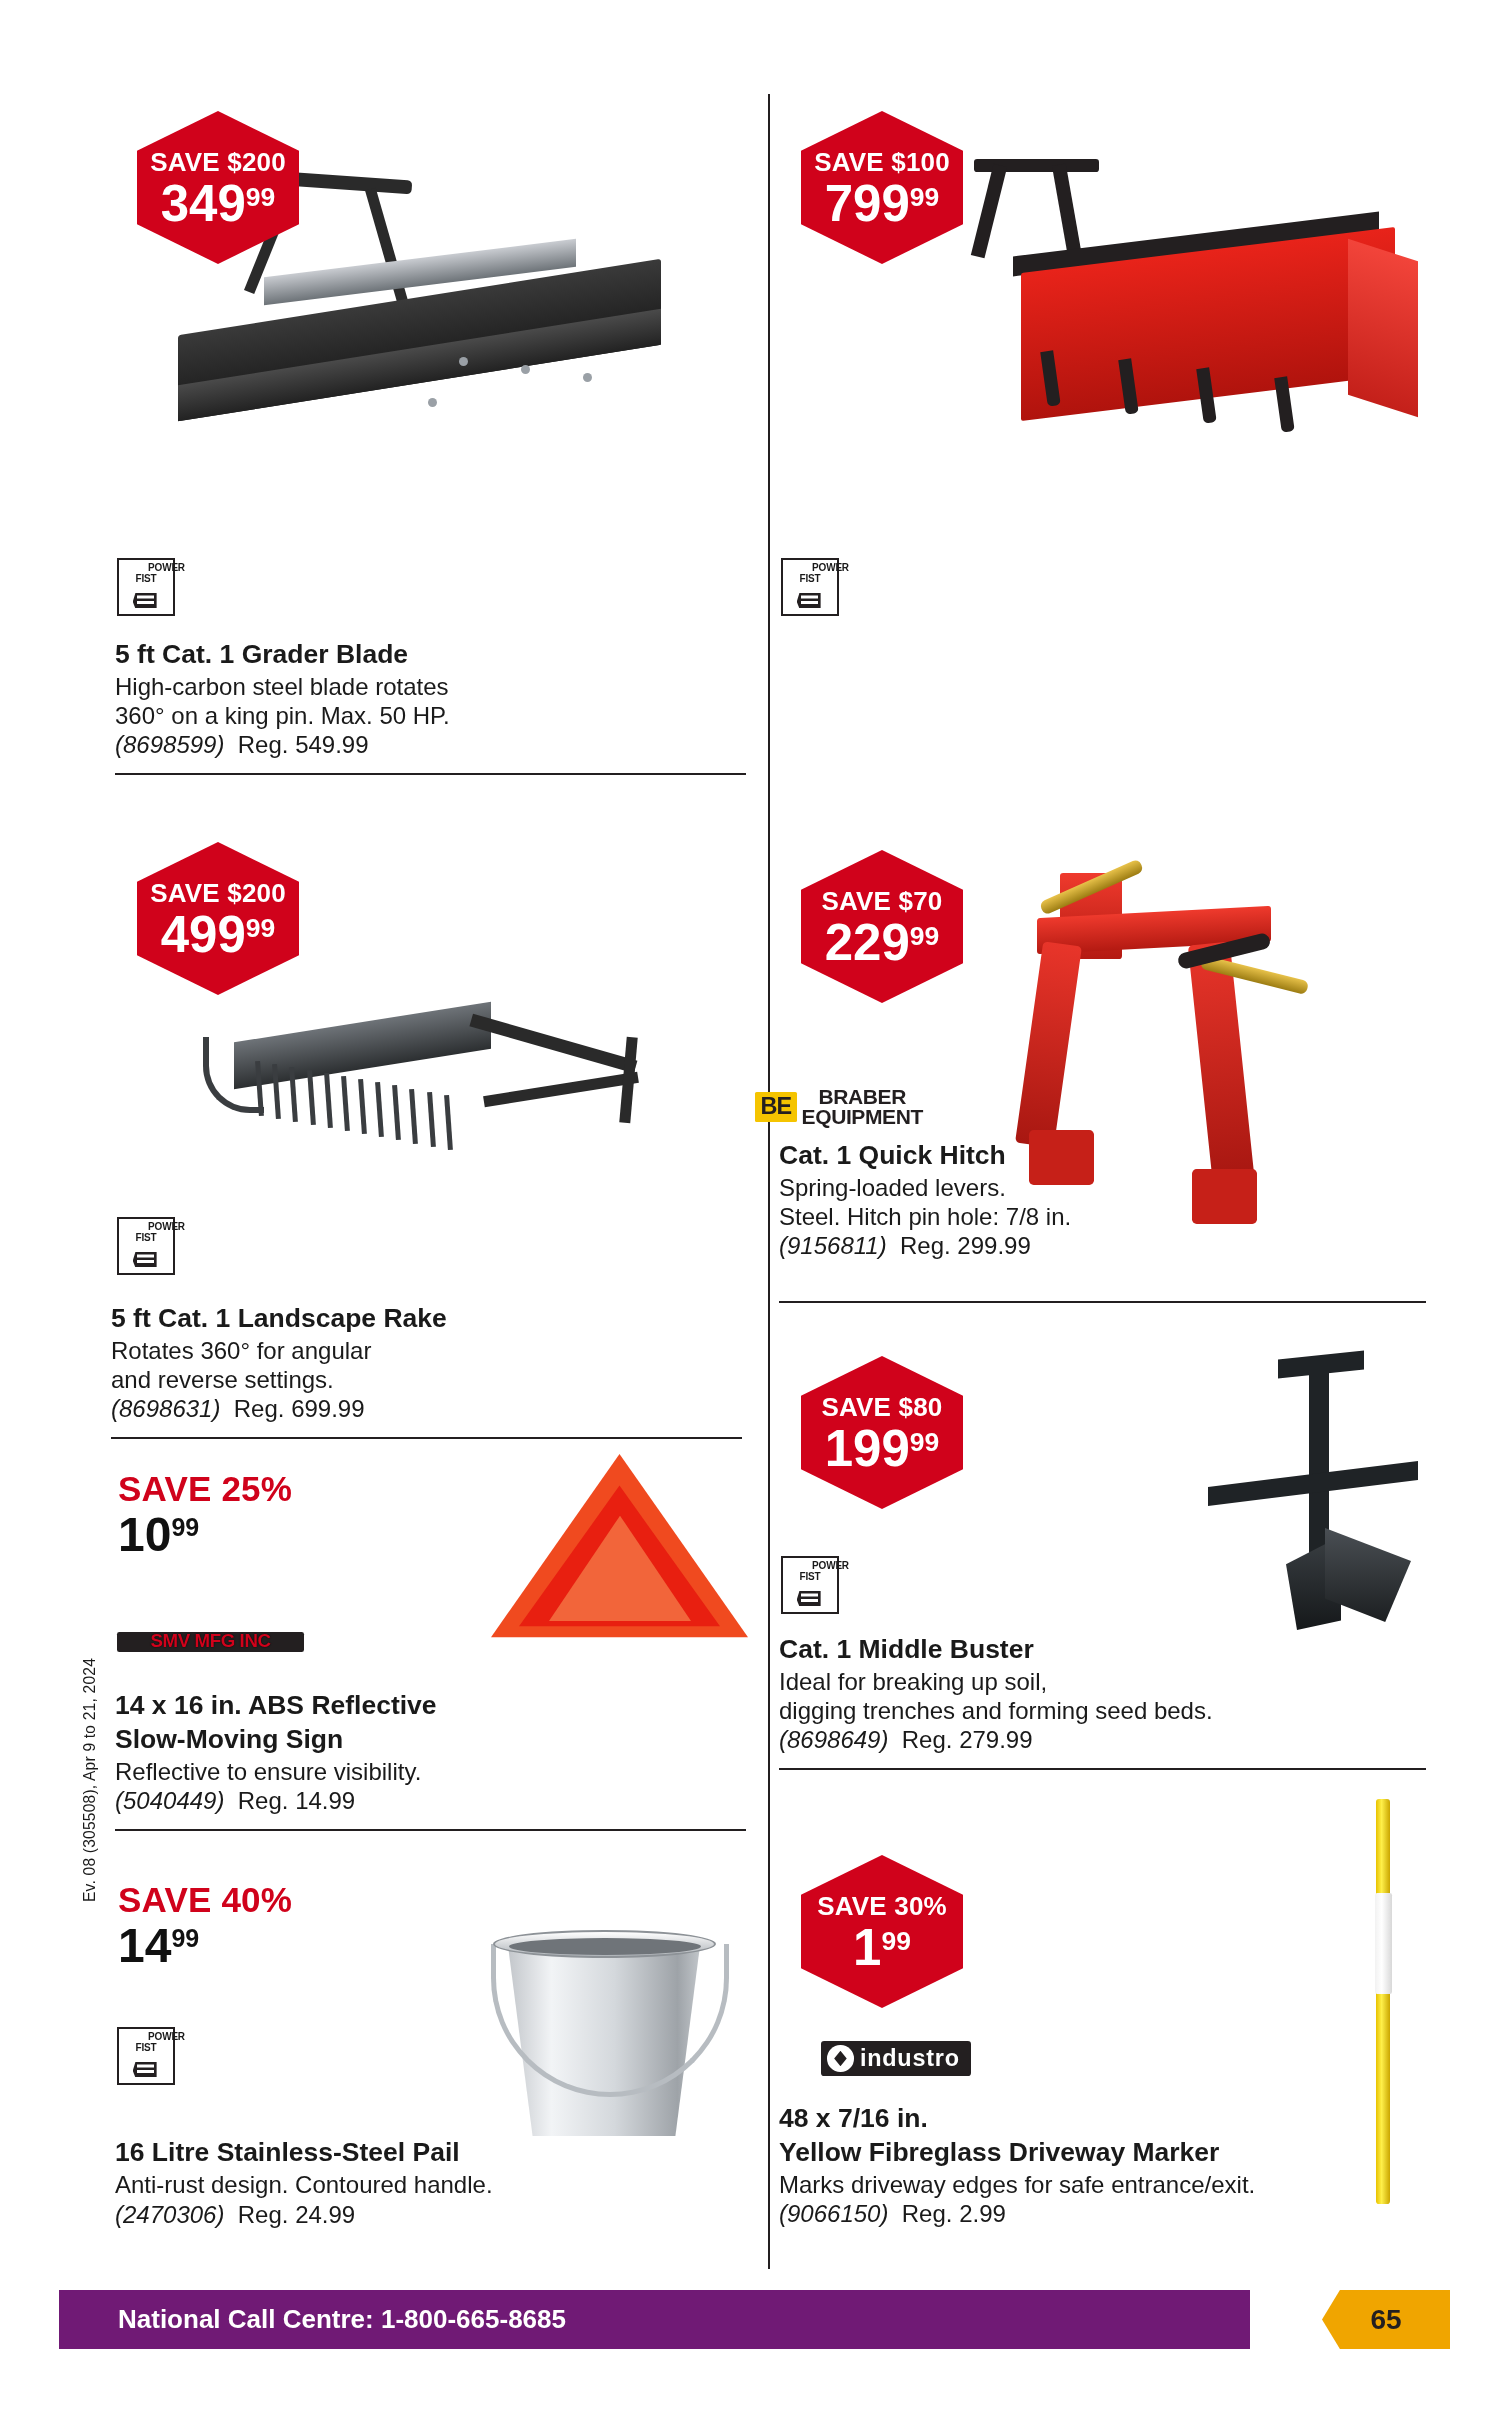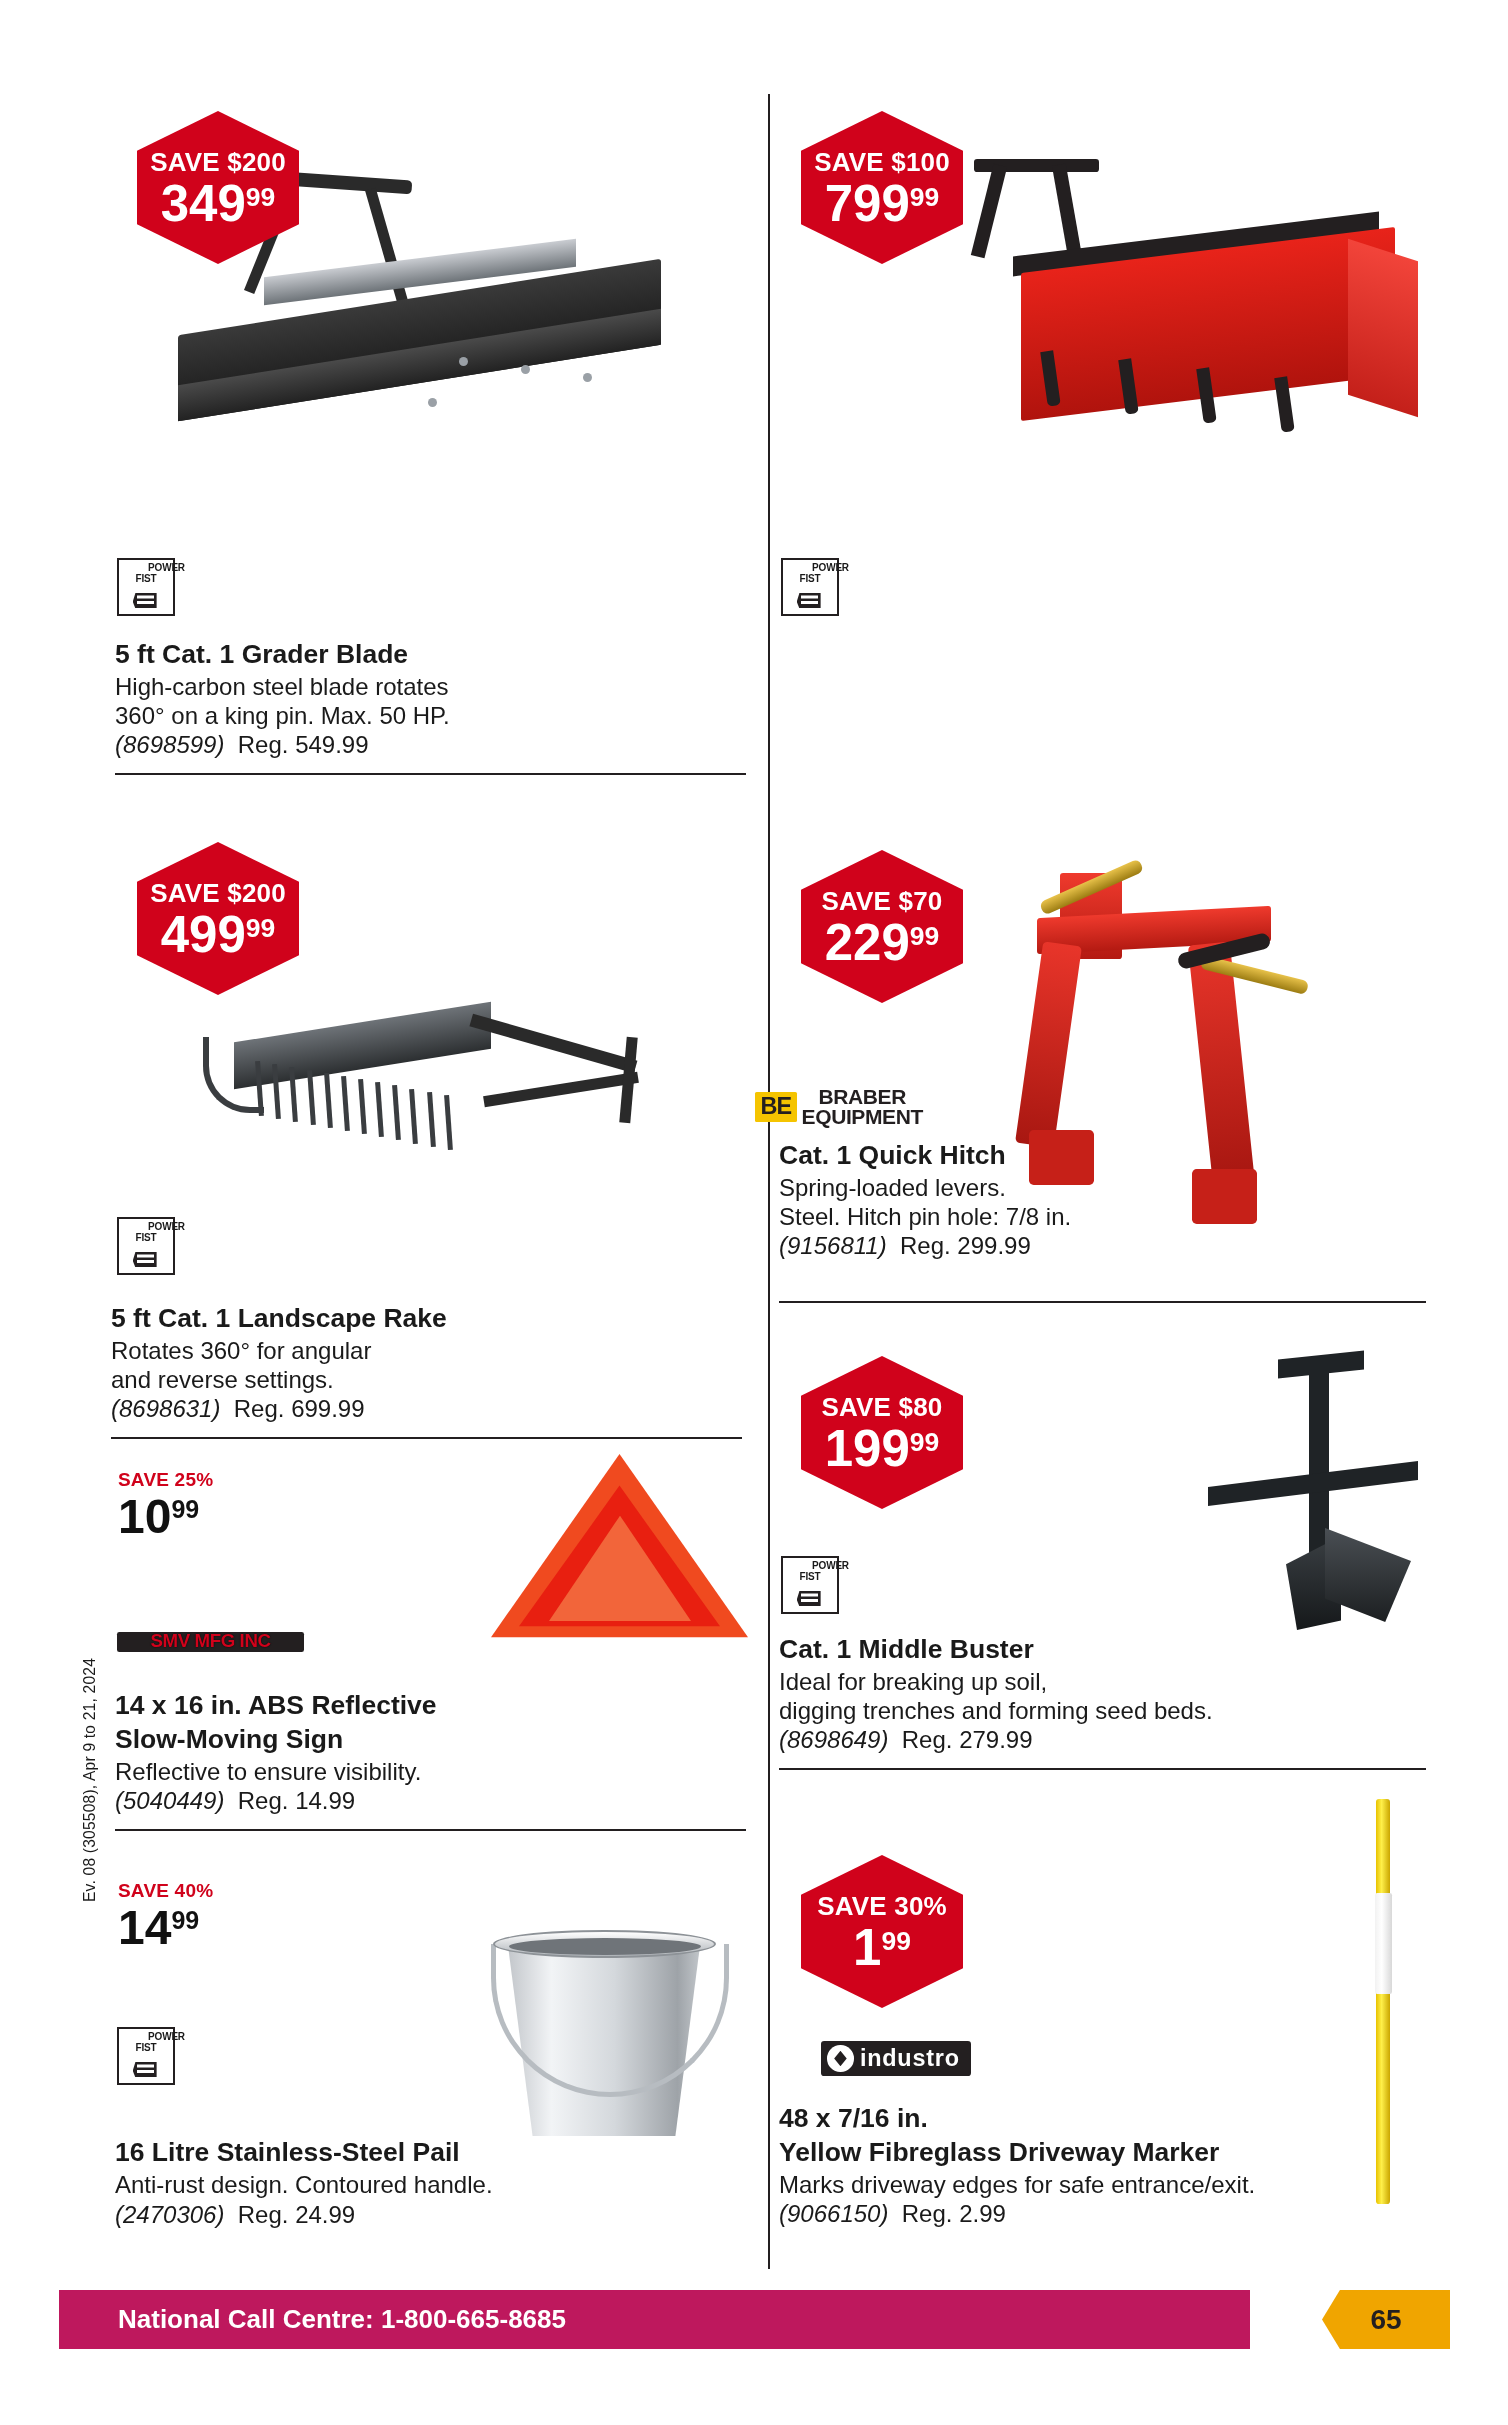--- a/index.html
+++ b/index.html
@@ -49,21 +49,21 @@
     font-weight:bold; font-size:51px; line-height:0.95;
     display:flex; align-items:flex-start;
   }
   .hex .price .cents { font-size:26.5px; line-height:1; margin-top:4.7px; }
 
   
   .save-plain {
     position:absolute; z-index:6;
   }
   .save-plain .save {
-    color:#d0021b; font-weight:bold; font-size:19px; letter-spacing:0.2px;
+    color:#d0021b; font-weight:bold; font-size:35px; letter-spacing:0.2px;
   }
   .save-plain .price {
     color:#111; font-weight:bold; font-size:48px; line-height:1.0;
     display:flex; align-items:flex-start; margin-top:1.6px;
   }
   .save-plain .price .cents { font-size:25px; margin-top:4.7px; }
 
   
   .ptitle {
     font-weight:bold; font-size:26.5px; line-height:1.16; margin:0 0 3.1px 0;
@@ -331,21 +331,21 @@
   }
   .marker .reflect {
     position:absolute; left:12.5px; top:94px; width:17px; height:101px;
     background:linear-gradient(90deg,#f2f2f2,#ffffff 40%,#d8d8d8);
     border-radius:2.3px;
   }
 
   
   .footer {
     position:absolute; left:59px; top:2290px; width:1191px; height:59px;
-    background:#be185d; display:flex; align-items:center;
+    background:#701a75; display:flex; align-items:center;
   }
   .footer .txt {
     color:#fff; font-weight:bold; font-size:26px; margin-left:59px;
   }
   .pagetab {
     position:absolute; left:1322px; top:2290px; width:128px; height:59px;
     background:#f0a500; display:flex; align-items:center; justify-content:center;
     clip-path:polygon(14% 0, 100% 0, 100% 100%, 14% 100%, 0 50%);
   }
   .pagetab .n { color:#231f20; font-weight:bold; font-size:28px; }

